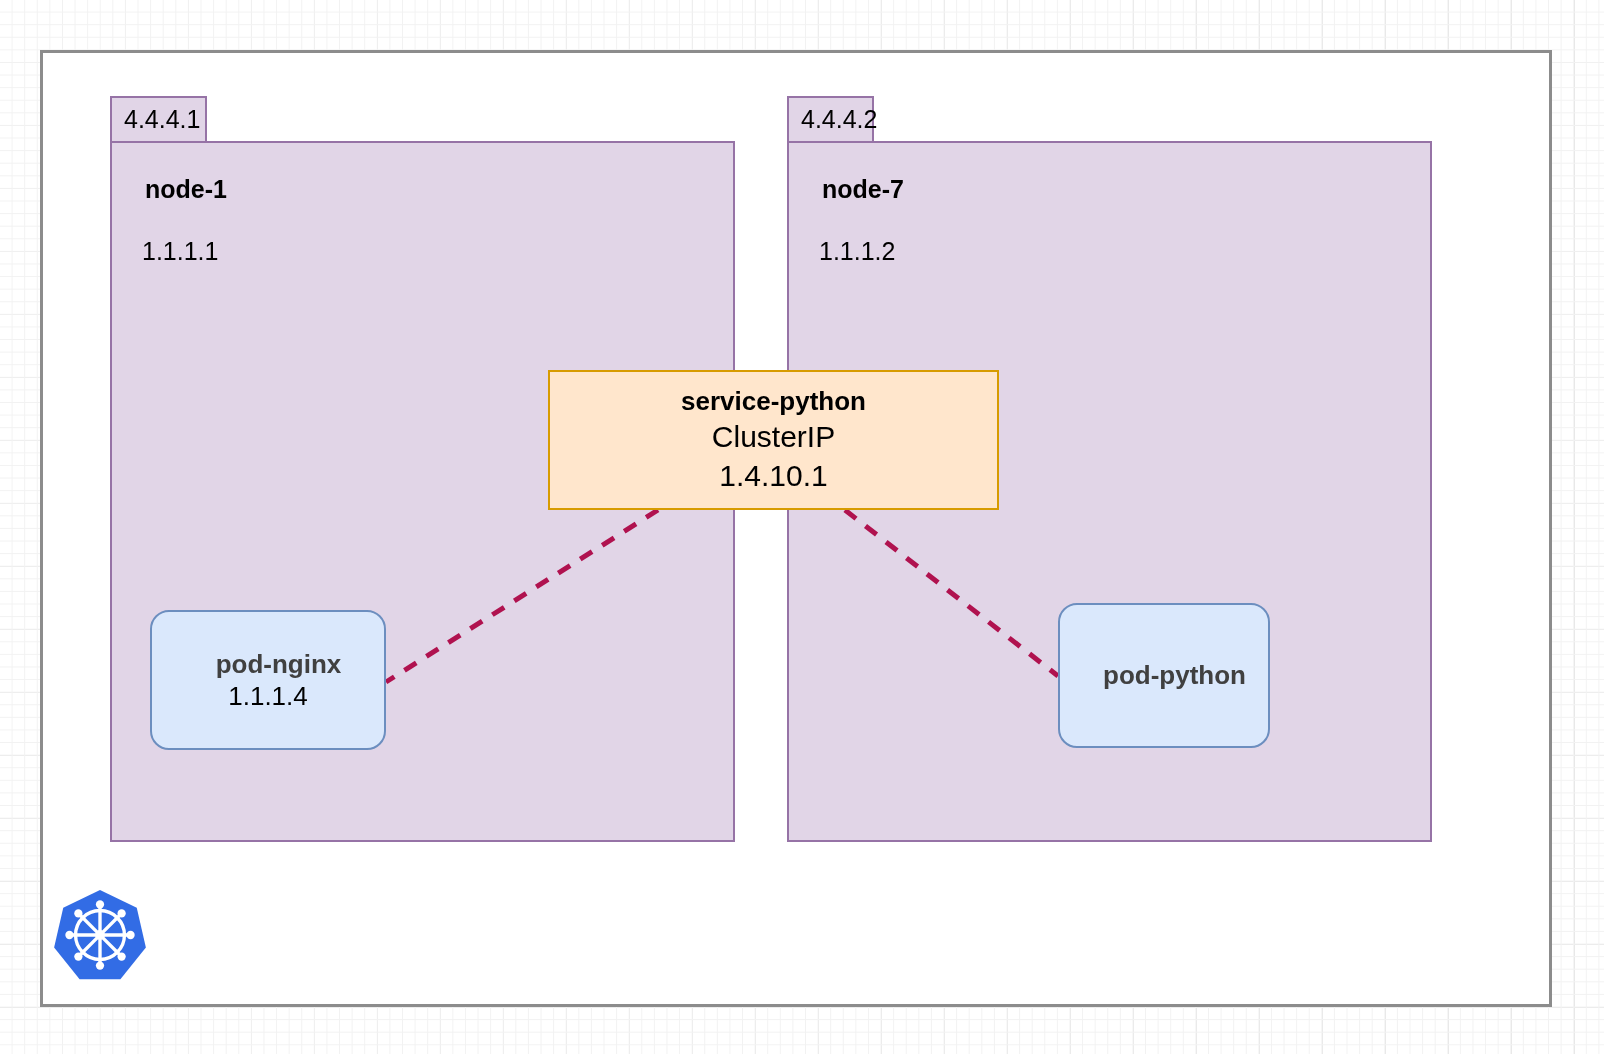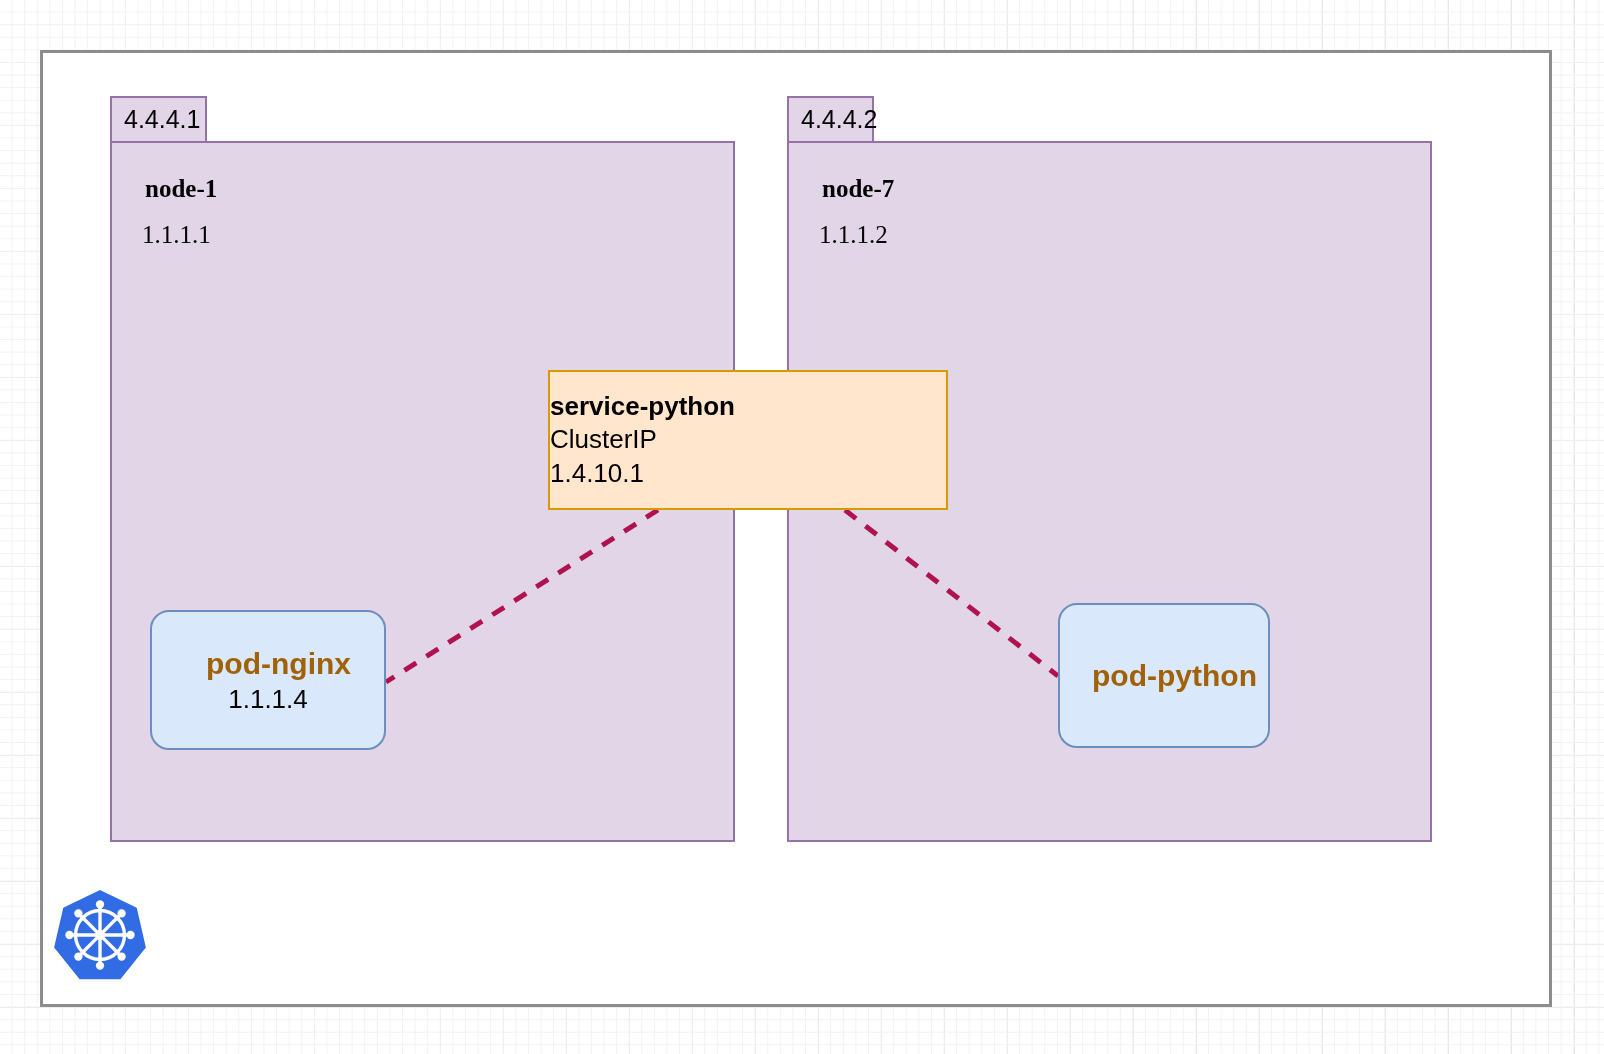--- a/index.html
+++ b/index.html
@@ -63,35 +63,34 @@
     line-height: 1;
     white-space: nowrap;
   }
   .node-body {
     position: absolute;
     left: 0;
     top: 45px;
     background: #e1d5e7;
     border: 2px solid #9673a6;
     box-sizing: border-box;
-    font-family: Liberation Serif, serif;
   }
   .node-title {
     position: absolute;
     left: 33px;
     top: 32px;
     font-size: 25px;
     font-weight: bold;
     color: #000000;
     white-space: nowrap;
   }
   .node-ip {
     position: absolute;
     left: 30px;
-    top: 78px;
+    top: 94px;
     font-size: 25px;
     color: #000000;
     white-space: nowrap;
   }
 
   #node-1 { left: 110px; top: 96px; width: 625px; height: 746px; }
   #node-1 .node-tab  { width: 97px; }
   #node-1 .node-body { width: 625px; height: 701px; }
 
   #node-2 { left: 787px; top: 96px; width: 645px; height: 746px; }
@@ -114,60 +113,61 @@
     background: #dae8fc;
     border: 2px solid #6c8ebf;
     border-radius: 19px;
     box-sizing: border-box;
     display: flex;
     flex-direction: column;
     align-items: center;
     justify-content: center;
   }
   .pod-name {
-    font-size: 30px;
+    font-size: 26px;
     font-weight: bold;
-    color: #a16207;
+    color: #404040;
     line-height: 1.25;
     white-space: nowrap;
     margin-left: 21px;
   }
   .pod-ip {
     font-size: 26px;
     color: #000000;
     line-height: 1.25;
     white-space: nowrap;
     text-align: center;
   }
   #pod-nginx  { left: 150px;  top: 610px; width: 236px; height: 140px; }
   #pod-python { left: 1058px; top: 603px; width: 212px; height: 145px; }
 
   
   .service-box {
     position: absolute;
     left: 548px;
     top: 370px;
-    width: 400px;
+    width: 451px;
     height: 140px;
     background: #ffe6cc;
     border: 2px solid #d79b00;
     box-sizing: border-box;
     display: flex;
     flex-direction: column;
+    align-items: center;
     justify-content: center;
   }
   .service-name {
     font-size: 26px;
     font-weight: bold;
     color: #000000;
     line-height: 1.28;
     white-space: nowrap;
   }
   .service-type, .service-ip {
-    font-size: 26px;
+    font-size: 30px;
     color: #000000;
     line-height: 1.28;
     white-space: nowrap;
   }
 
   
   .k8s-logo {
     position: absolute;
     left: 53px;
     top: 888px;

